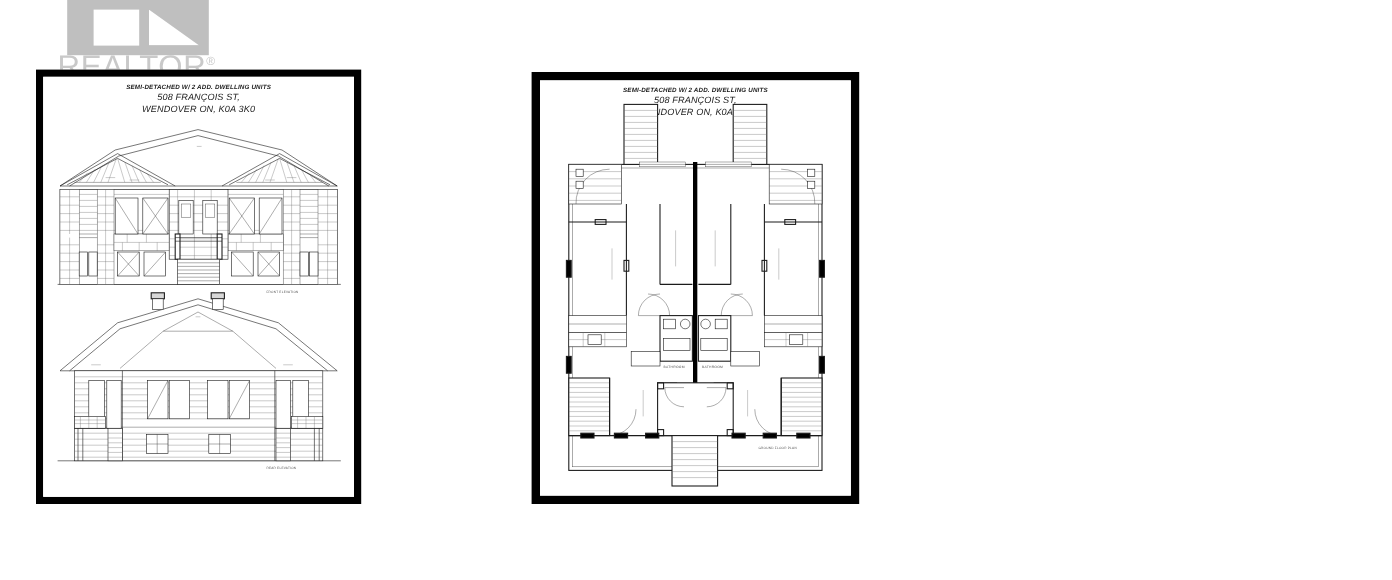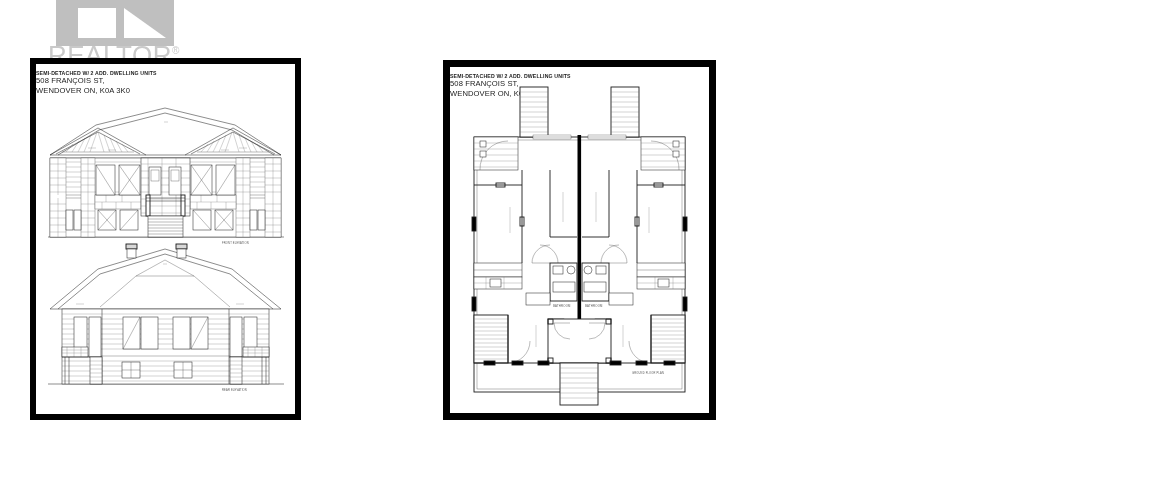--- a/index.html
+++ b/index.html
@@ -20,22 +20,22 @@
     color:#c9c9c9;font-size:26px;letter-spacing:0.5px;font-weight:400;
     font-family:"Liberation Sans", sans-serif;white-space:nowrap;}
   .wm-reg{font-size:10px;vertical-align:super;}
 
   
   .sheet{position:absolute;background:#ffffff;box-sizing:border-box;}
   .sheet-a{left:30px;top:58px;width:271px;height:362px;border:6px solid #000000;}
   .sheet-b{left:443px;top:60px;width:273px;height:360px;border:7px solid #000000;}
   .sheet-inner{position:absolute;left:0;top:0;right:0;bottom:0;background:#fff;}
 
-  .title-block{position:absolute;left:0;right:0;top:6px;text-align:left;
-    color:#1a1a1a;line-height:1.22;}
+  .title-block{position:absolute;left:0;right:0;top:6px;text-align:center;
+    color:#1a1a1a;line-height:1.22;font-style:italic;}
   .tb-line1{font-size:5.2px;letter-spacing:0.15px;font-weight:700;}
   .tb-line2{font-size:7.6px;letter-spacing:0.1px;}
   .tb-line3{font-size:7.6px;letter-spacing:0.1px;}
 
   .caption{position:absolute;font-size:2.6px;color:#555;letter-spacing:0.2px;}
 
   svg.draw{position:absolute;left:0;top:0;display:block;}
   .ln{stroke:#1b1b1b;fill:none;}
   .thin{stroke-width:0.5;}
   .vthin{stroke-width:0.35;stroke:#3a3a3a;}

